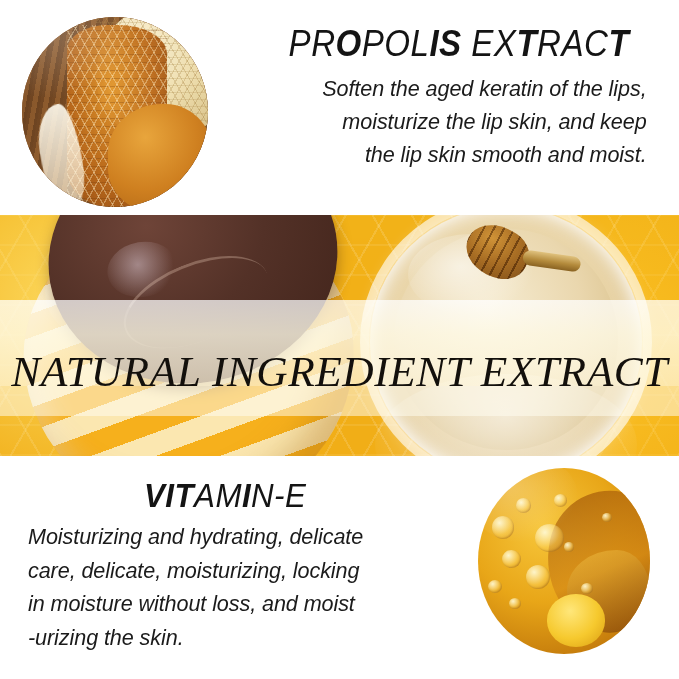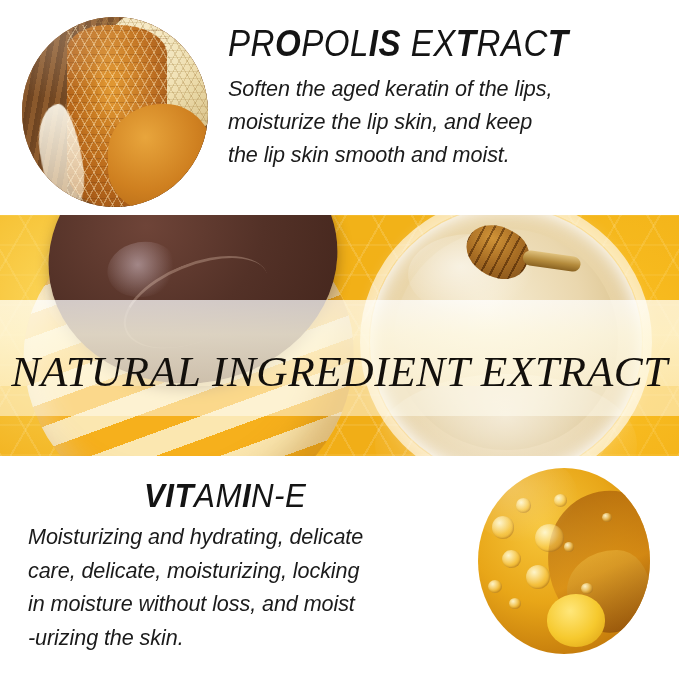--- a/index.html
+++ b/index.html
@@ -22,20 +22,21 @@
     height: 679px;
     background: #ffffff;
   }
 
   
   .section-propolis {
     position: absolute;
     left: 0; top: 0;
     width: 679px; height: 215px;
     background: #ffffff;
+    text-align: right;
   }
 
   .circle-propolis {
     position: absolute;
     left: 22px; top: 17px;
     width: 186px; height: 190px;
     border-radius: 50%;
     overflow: hidden;
     background: #8b5a2b;
   }

